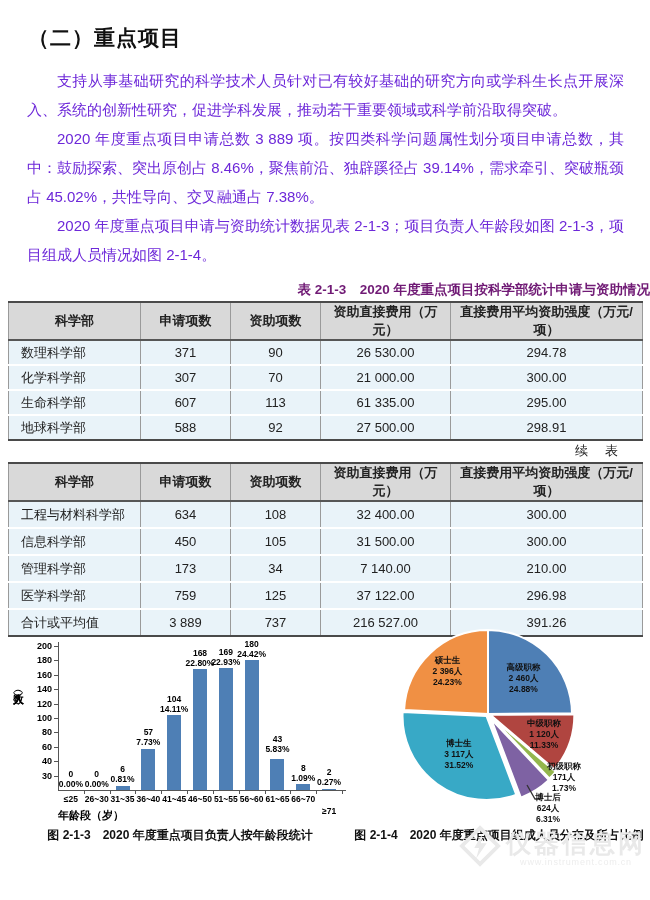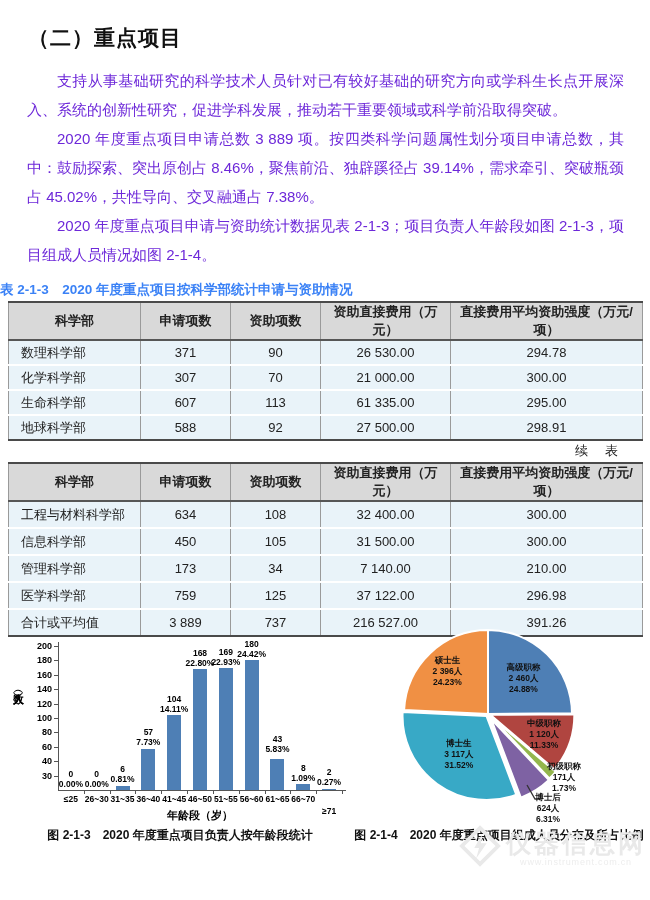--- a/index.html
+++ b/index.html
@@ -4,22 +4,22 @@
 <style>
   html,body{margin:0;padding:0;background:#fff;}
   #page{position:relative;width:650px;height:876px;background:#ffffff;overflow:hidden;
         font-family:"Liberation Sans","DejaVu Sans",sans-serif;color:#1a1a1a;}
   
   .heading{position:absolute;left:28px;top:24px;margin:0;font-size:21px;font-weight:bold;
            letter-spacing:1px;color:#111;}
   .paras{position:absolute;left:27px;right:26px;top:66px;}
   .paras p{margin:0;font-size:15px;line-height:29px;text-indent:2em;text-align:justify;color:#6d28d9;}
   
-  .tbl-title{position:absolute;left:0;width:650px;top:281px;text-align:left;
-             font-size:13.5px;font-weight:bold;color:#3b82f6;}
+  .tbl-title{position:absolute;left:0;width:650px;top:281px;text-align:right;
+             font-size:13.5px;font-weight:bold;color:#701a75;}
   table.rpt{position:absolute;left:8px;width:634px;border-collapse:collapse;
             font-size:13px;color:#222;table-layout:fixed;}
   #table1{top:301px;}
   #table2{top:462px;}
   .rpt th{background:#d9d9d9;font-weight:bold;height:24px;text-align:center;
           border-top:2px solid #4a4a4a;border-bottom:2px solid #565656;
           border-left:1px solid #9a9a9a;border-right:1px solid #9a9a9a;padding:0 2px;}
   .rpt td{background:#e9f3f9;height:23px;text-align:center;
           border-bottom:2px solid #ffffff;border-left:1px solid #9a9a9a;
           border-right:1px solid #9a9a9a;padding:0 2px;}
@@ -32,21 +32,21 @@
   #barchart{position:absolute;left:12px;top:634px;width:340px;height:192px;}
   .bc-axis{position:absolute;background:#555;}
   .bc-tick{position:absolute;background:#555;}
   .bc-bar{position:absolute;}
   .bc-vlabel{position:absolute;font-size:8.5px;font-weight:bold;line-height:10px;
              text-align:center;color:#000;}
   .bc-ytick{position:absolute;width:26px;text-align:right;font-size:9px;font-weight:bold;color:#000;}
   .bc-cat{position:absolute;font-size:8.5px;font-weight:bold;text-align:center;color:#000;}
   .bc-ylabel{position:absolute;left:0px;writing-mode:vertical-rl;text-orientation:mixed;
              font-size:10.5px;font-weight:bold;color:#000;}
-  .bc-xlabel{position:absolute;font-size:11px;font-weight:bold;text-align:center;color:#000;}
+  .bc-xlabel{position:absolute;font-size:11px;font-weight:bold;text-align:left;color:#000;}
   
   #piechart{position:absolute;left:374px;top:616px;width:272px;height:212px;}
   #piechart svg{position:absolute;left:0;top:0;}
   .pie-label{position:absolute;width:76px;font-size:8.5px;font-weight:bold;line-height:11px;
              text-align:center;color:#111;}
   
   .caption{position:absolute;top:827px;font-size:12px;font-weight:bold;text-align:center;color:#111;}
   #cap1{left:14px;width:332px;}
   #cap2{left:350px;width:298px;}
   

